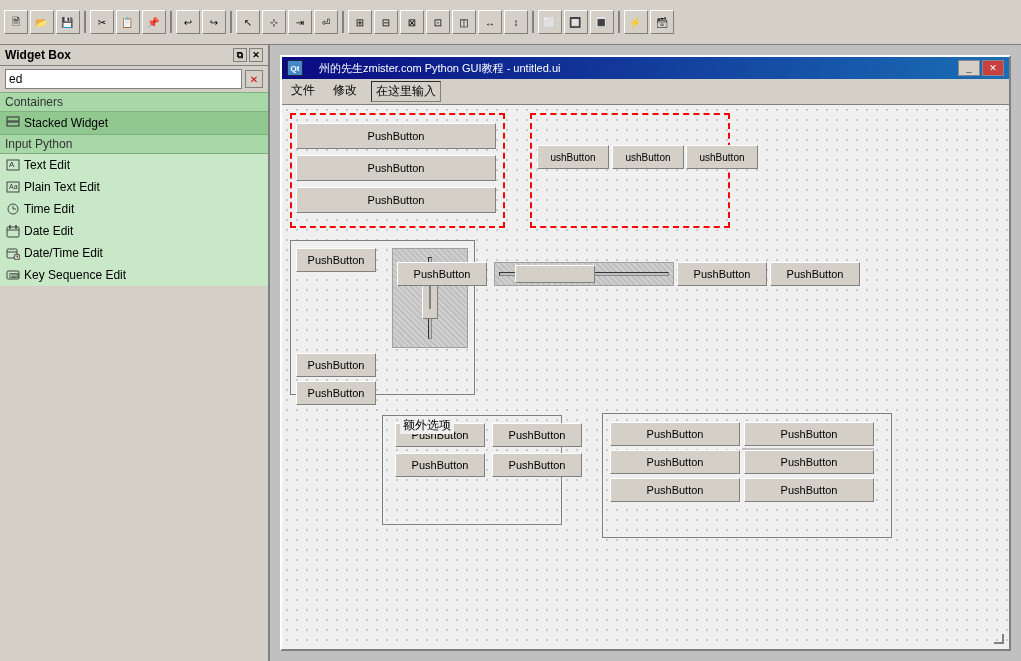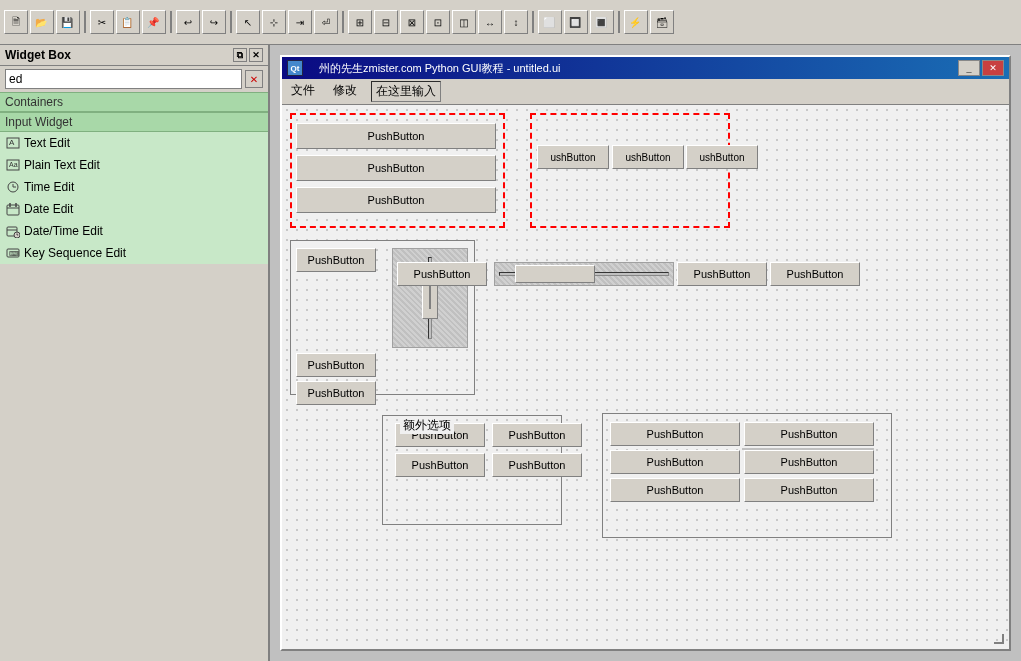--- a/index.html
+++ b/index.html
@@ -331,23 +331,32 @@
     </div>
 
     <div class="search-row">
       <input class="search-input" type="text" value="ed" style="">
       <div class="search-clear">✕</div>
     </div>
 
     <div class="section-header">
       <span>Containers</span>
     </div>
+    <div class="widget-item selected">
+      <span class="widget-icon">
+        <svg width="14" height="14" viewBox="0 0 14 14">
+          <rect x="1" y="1" width="12" height="4" fill="none" stroke="#444" stroke-width="1.2"></rect>
+          <rect x="1" y="6" width="12" height="4" fill="none" stroke="#444" stroke-width="1.2"></rect>
+        </svg>
+      </span>
+      <span>Stacked Widget</span>
+    </div>
 
     <div class="section-header">
-      <span>Input Widget</span>
+      <span>Input Python</span>
     </div>
     <div class="widget-item">
       <span class="widget-icon">
         <svg width="14" height="14" viewBox="0 0 14 14">
           <rect x="1" y="2" width="12" height="10" fill="none" stroke="#444" stroke-width="1"></rect>
           <text x="3" y="9" font-size="8" fill="#333">A</text>
         </svg>
       </span>
       <span>Text Edit</span>
     </div>

